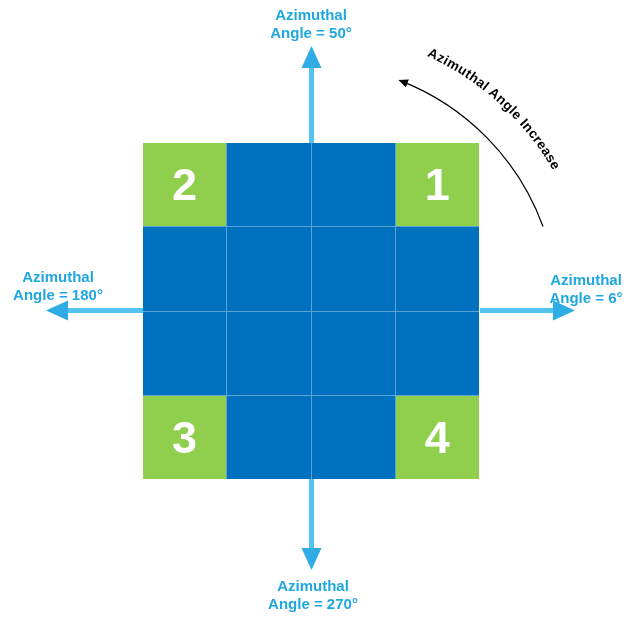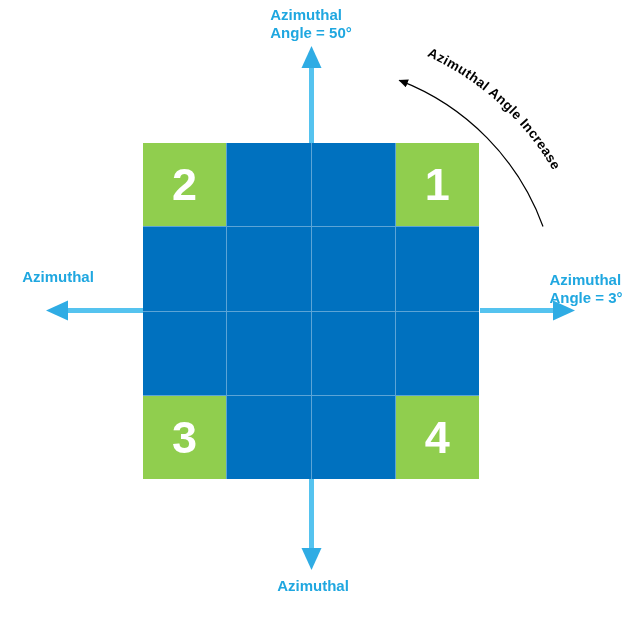--- a/index.html
+++ b/index.html
@@ -37,21 +37,21 @@
     color:var(--cell-number-color);
     font-size:45px;
     font-weight:700;
     line-height:1;
     user-select:none;
   }
   
   .axis-label{
     position:absolute;
     transform:translateX(-50%);
-    text-align:left;
+    text-align:center;
     color:var(--label-text);
     font-size:15px;
     font-weight:700;
     line-height:1.23;
     white-space:nowrap;
   }
   #label-top{left:311px;top:6px;}
   #label-bottom{left:313px;top:577px;}
   #label-left{left:58px;top:268px;}
   #label-right{left:586px;top:271px;}
@@ -99,27 +99,29 @@
         <span>4</span>
       </div>
     </div>
 
   <div id="label-top" class="axis-label">
     <div>Azimuthal</div>
     <div>Angle = 50°</div>
   </div>
   <div id="label-right" class="axis-label">
     <div>Azimuthal</div>
-    <div>Angle = 3°</div>
+    <div>Angle = 6°</div>
   </div>
   <div id="label-left" class="axis-label">
     <div>Azimuthal</div>
+    <div>Angle = 180°</div>
   </div>
   <div id="label-bottom" class="axis-label">
     <div>Azimuthal</div>
+    <div>Angle = 270°</div>
   </div>
 
   <svg id="overlay" viewBox="0 0 635 622" xmlns="http://www.w3.org/2000/svg">
     <defs>
       <marker id="blackArrowhead" viewBox="0 0 9 8" refX="8" refY="4" markerWidth="8" markerHeight="7" orient="auto">
         <path d="M0,0 L9,4 L0,8 Z" fill="var(--curve-color)"></path>
       </marker>
       <path id="curveTextPath" d="M 425 55 A 280 280 0 0 1 574 215" fill="none"></path>
     </defs>
 

